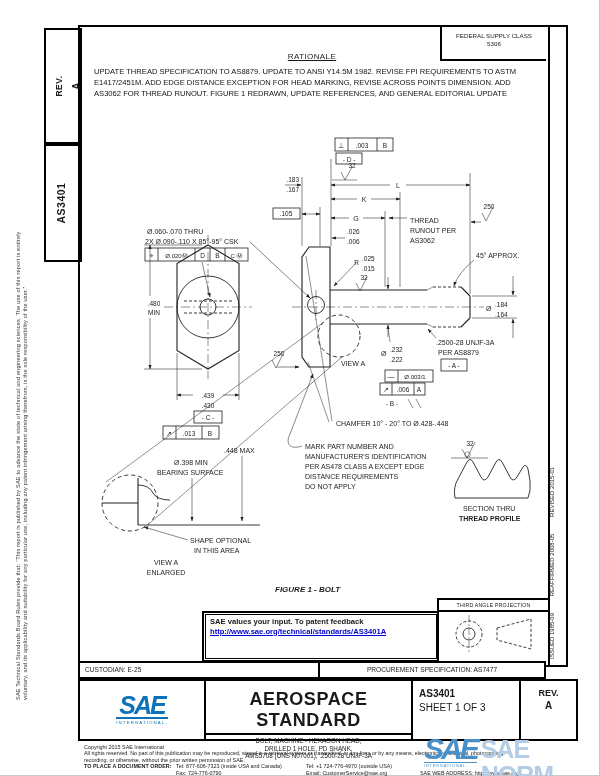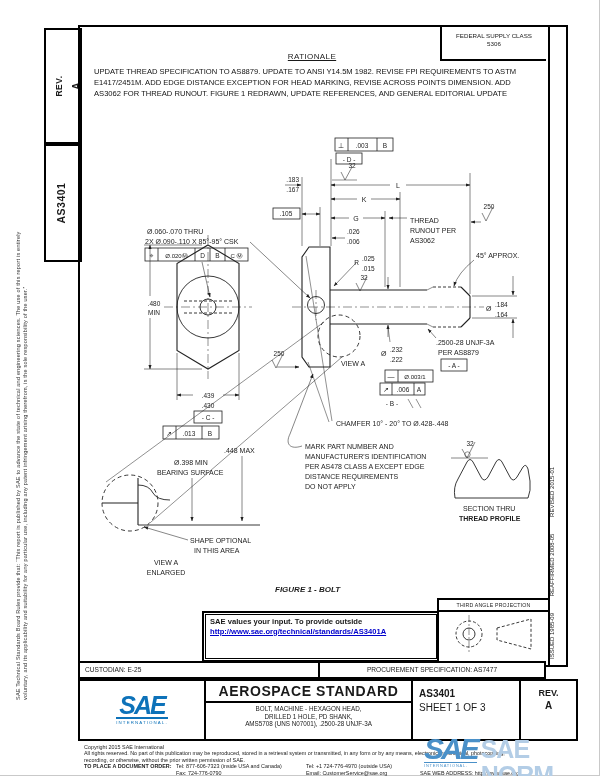--- a/index.html
+++ b/index.html
@@ -42,21 +42,21 @@
   
   .info-row{left:78px;top:661px;width:468px;height:18px;border:2px solid #000;display:flex;box-sizing:border-box;background:#fff;}
   .info-c1{flex:0 0 228px;border-right:2px solid #000;padding:3px 5px;font-size:6.6px;}
   .info-c2{flex:1;text-align:center;padding:3px 2px;font-size:6.6px;}
   
   .title-block{left:78px;top:679px;width:500px;height:62px;border:2px solid #000;display:flex;box-sizing:border-box;background:#fff;}
   .tb-logo{flex:0 0 124px;border-right:2px solid #000;display:flex;align-items:center;justify-content:center;}
   .sae-word{font-style:italic;font-weight:bold;font-size:25px;color:#0d72b9;letter-spacing:-2px;line-height:21px;text-align:center;}
   .sae-sub{font-size:4.4px;color:#0d72b9;letter-spacing:1.1px;border-top:2px solid #0d72b9;margin-top:1px;padding-top:1px;text-align:center;}
   .tb-center{flex:0 0 205px;border-right:2px solid #000;}
-  .tb-heading{border-bottom:2px solid #000;font-weight:bold;font-size:14px;text-align:center;padding:2px 0 2px;letter-spacing:.6px;}
+  .tb-heading{border-bottom:2px solid #000;font-weight:bold;font-size:18px;text-align:center;padding:8px 0 2px;letter-spacing:.6px;}
   .tb-sub{font-size:6.3px;line-height:7.6px;text-align:center;padding-top:2px;}
   .tb-num{flex:0 0 94px;border-right:2px solid #000;padding:7px 6px;}
   .tb-docnum{font-weight:bold;font-size:10px;}
   .tb-sheet{font-size:10px;padding-top:3px;}
   .tb-rev{flex:1;text-align:center;padding-top:7px;}
   .tb-revl{font-weight:bold;font-size:9px;}
   .tb-revv{font-weight:bold;font-size:10px;padding-top:2px;}
   
   .footer{left:84px;top:744px;width:472px;font-size:5.4px;line-height:6.4px;color:#222;}
   .frow{display:flex;}
@@ -313,21 +313,21 @@
     <path class="md" fill="url(#hatch)" d="M375,383 Q373,372 378,364 L387,347 Q390,342 393,347 L401,362 Q404,368 408,362 L416,347 Q419,342 422,347 L430,362 Q433,368 437,362 L443,352 Q446,348 448,354 L450,366 Q451,376 448,383 Z"></path>
     <text class="t7" x="383" y="396">SECTION THRU</text>
     <text class="t7 b" x="379" y="406">THREAD PROFILE</text>
   </g>
 
   <text class="t8 b i" x="195" y="477">FIGURE 1 - BOLT</text>
 </svg>
 
 <div class="abs feedback">
   <div class="feedback-in">
-    <div>SAE values your input. To provide outside</div>
+    <div>SAE values your input. To patent feedback</div>
     <a href="#">http://www.sae.org/technical/standards/AS3401A</a>
   </div>
 </div>
 
 <div class="abs projection">
   <div class="projection-title">THIRD ANGLE PROJECTION</div>
   <svg width="105" height="44" viewBox="0 0 105 44">
     <circle cx="30" cy="22" r="6" fill="none" stroke="#222" stroke-width=".9"></circle>
     <circle cx="30" cy="22" r="13" fill="none" stroke="#222" stroke-width=".9" stroke-dasharray="3,2"></circle>
     <line x1="30" y1="3" x2="30" y2="41" stroke="#222" stroke-width=".5" stroke-dasharray="7,2,2,2"></line>

